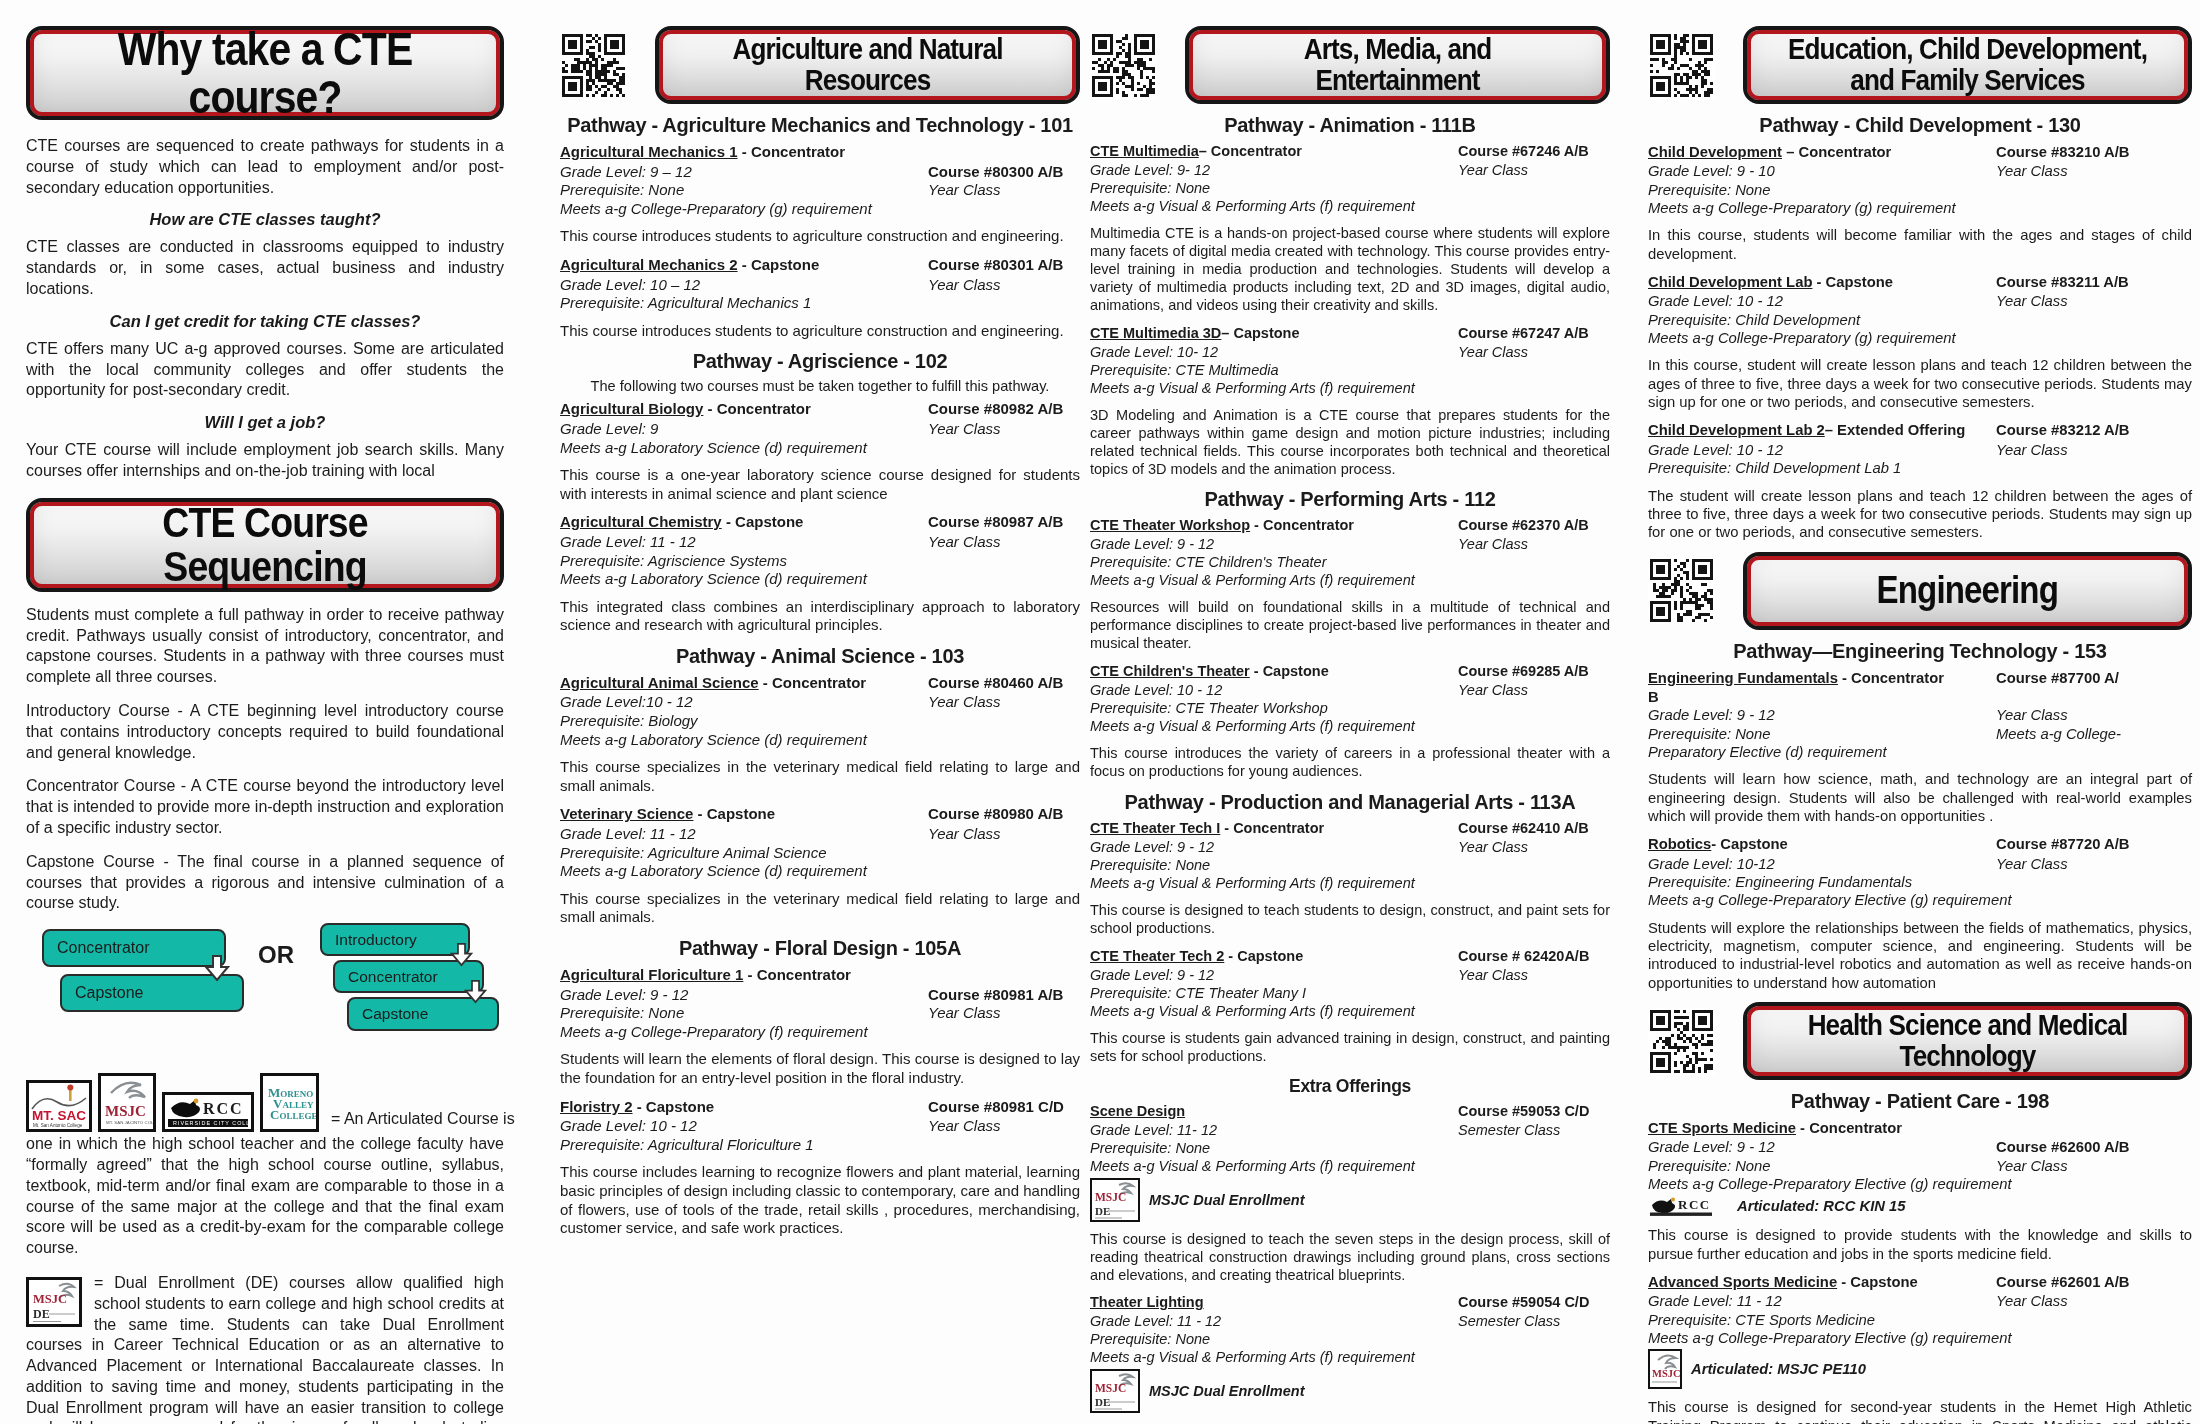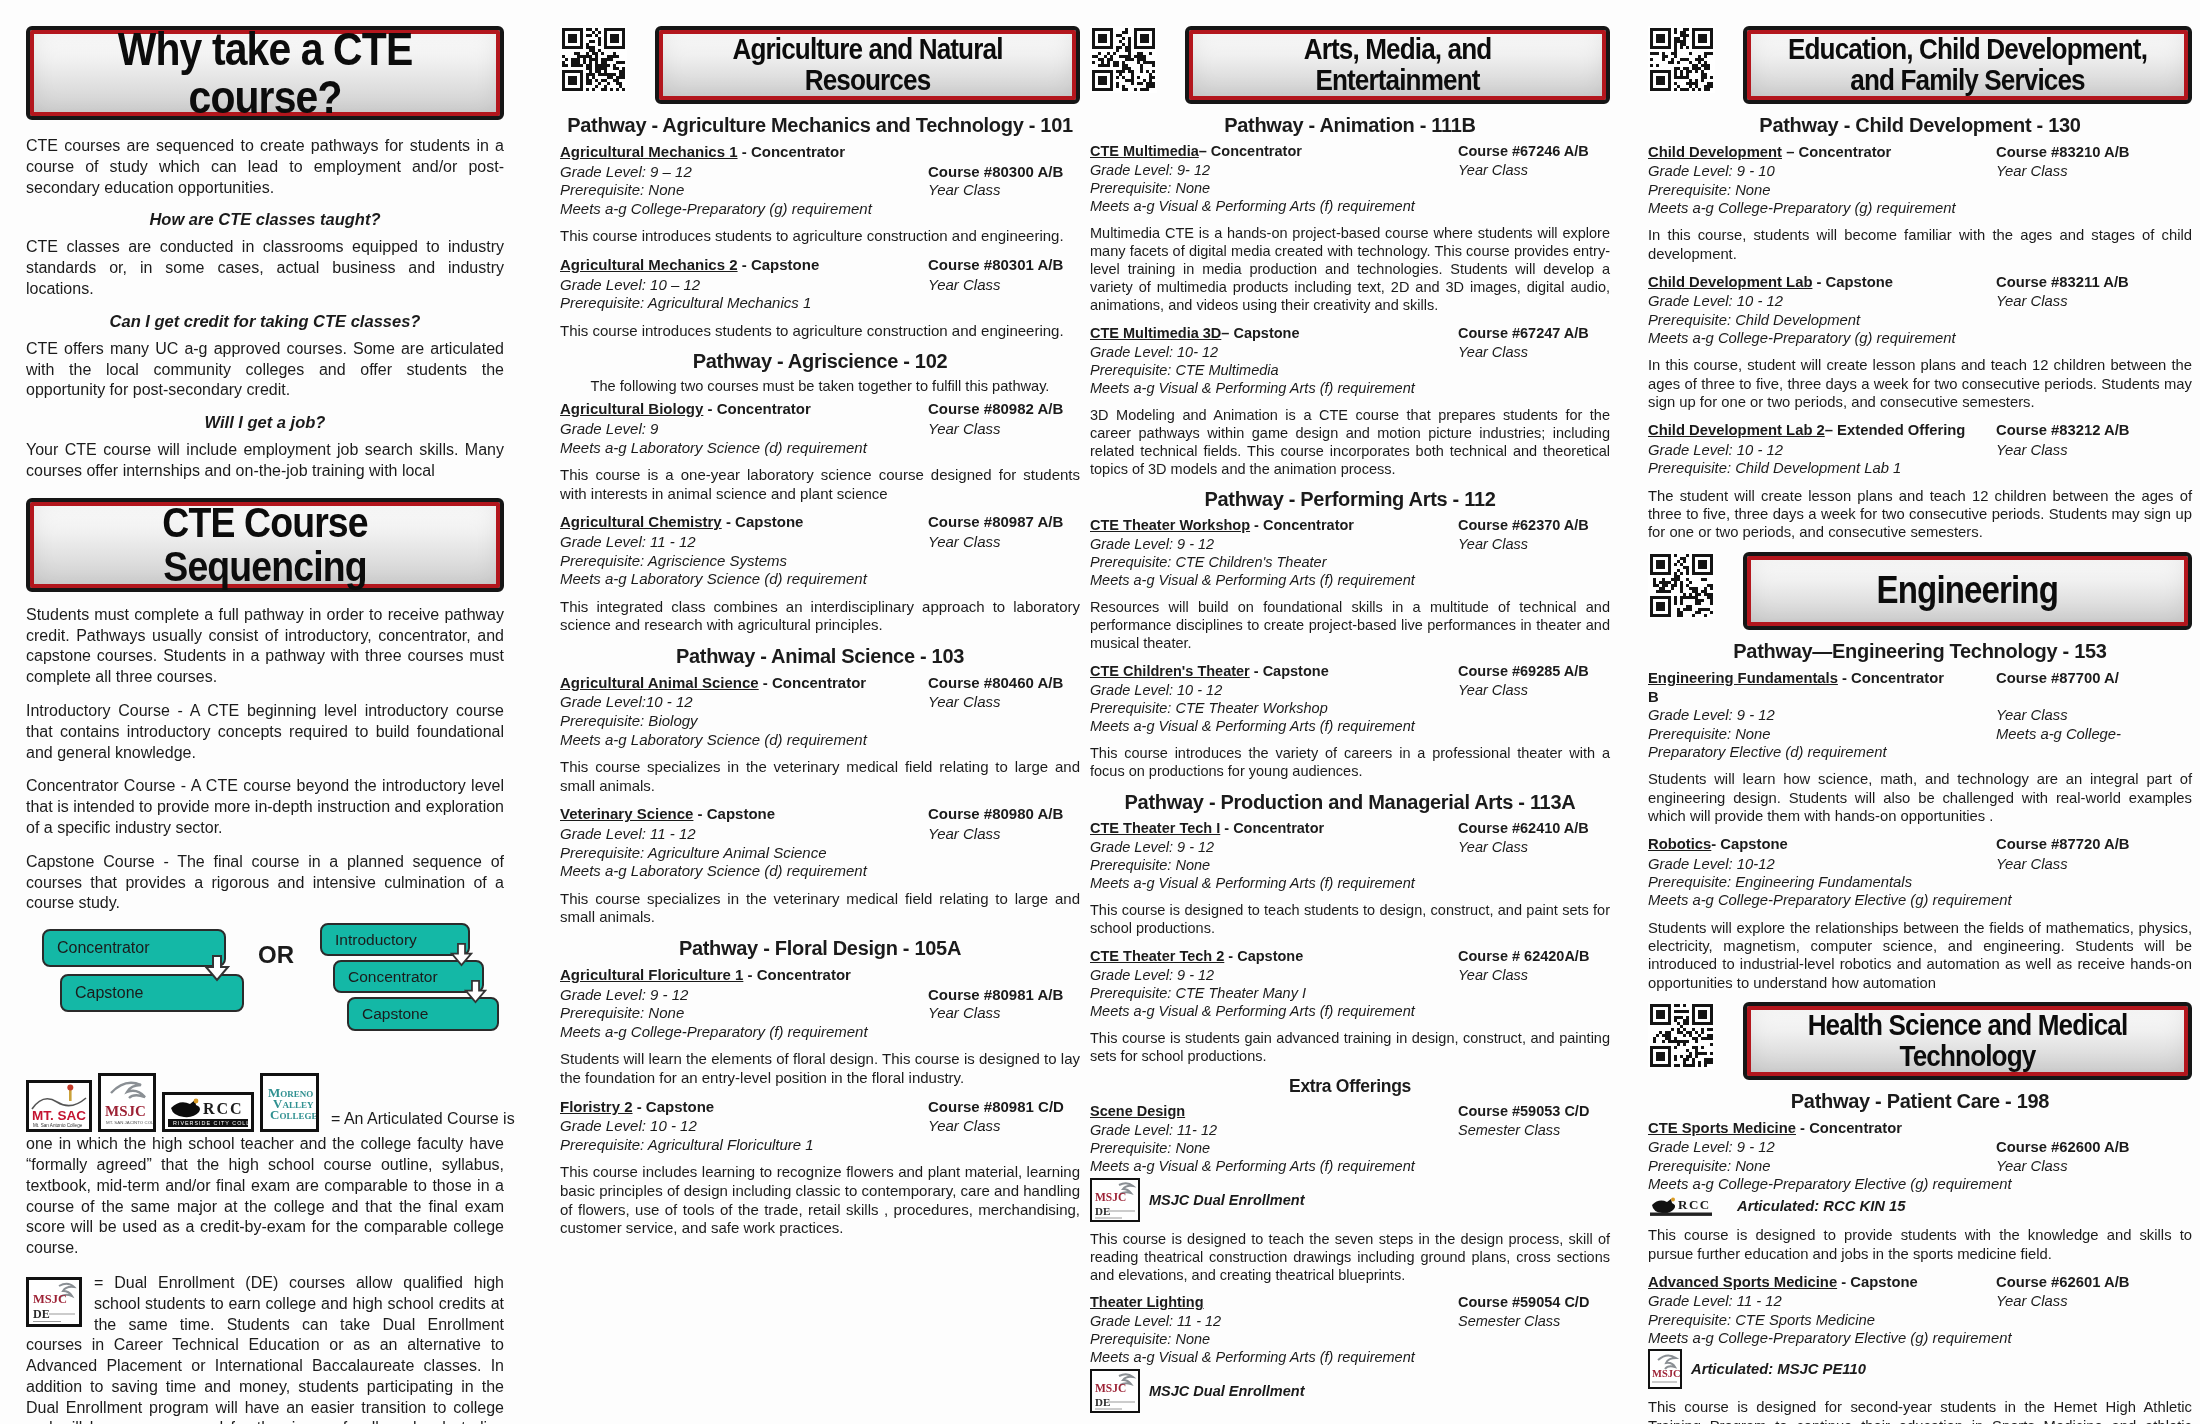--- a/index.html
+++ b/index.html
@@ -5,29 +5,29 @@
   html,body{margin:0;padding:0;background:#dadada;}
   .page{position:relative;width:2200px;height:1424px;background:#fdfdfd;overflow:hidden;
         font-family:"Liberation Sans",sans-serif;color:#1b1b1b;}
   .col{position:absolute;top:26px;}
   #col1{left:26px;width:478px;}
   #col2{left:560px;width:520px;--fs:15px;}
   #col3{left:1090px;width:520px;--fs:14.5px;}
   #col4{left:1648px;width:544px;--fs:14.8px;}
 
   
-  .banner{border:4px solid #161616;border-radius:6px;
+  .banner{border:4px solid #161616;border-radius:16px;
           box-shadow:inset 0 0 0 4px #b3161d, inset 0 0 26px rgba(0,0,0,.10);
           background:linear-gradient(180deg,#ffffff 0%,#efefef 38%,#dcdcdc 72%,#cfcfcf 100%);
           display:flex;align-items:center;justify-content:center;text-align:center;
           color:#0c0c0c;font-weight:bold;}
   .banner-text{display:inline-block;transform:scaleX(.87);letter-spacing:-1px;line-height:1.02;}
   .main-banner{height:86px;font-size:47px;margin-bottom:16px;}
   .main-banner.seq{font-size:43px;margin-top:16px;margin-bottom:13px;}
-  .sec-head{display:flex;gap:28px;align-items:flex-start;margin-bottom:8px;}
+  .sec-head{display:flex;gap:28px;align-items:center;margin-bottom:8px;}
   .sec-banner{flex:1;min-height:66px;font-size:30px;padding:2px 6px;}
   .sec-banner .banner-text{white-space:normal;}
   .sec-banner.large{font-size:38px;letter-spacing:.5px;}
   .qr{flex:0 0 auto;line-height:0;}
 
   
   .p-just{text-align:justify;font-size:16px;line-height:1.3;margin:0 0 12px;}
   .faq-q{text-align:center;font-weight:bold;font-style:italic;font-size:16.5px;margin:12px 0 2px;}
   .faq-a{text-align:justify;font-size:16px;line-height:1.3;margin:8px 0 6px;}
   .seq-p{text-align:justify;font-size:16px;line-height:1.3;margin:0 0 13px;}

